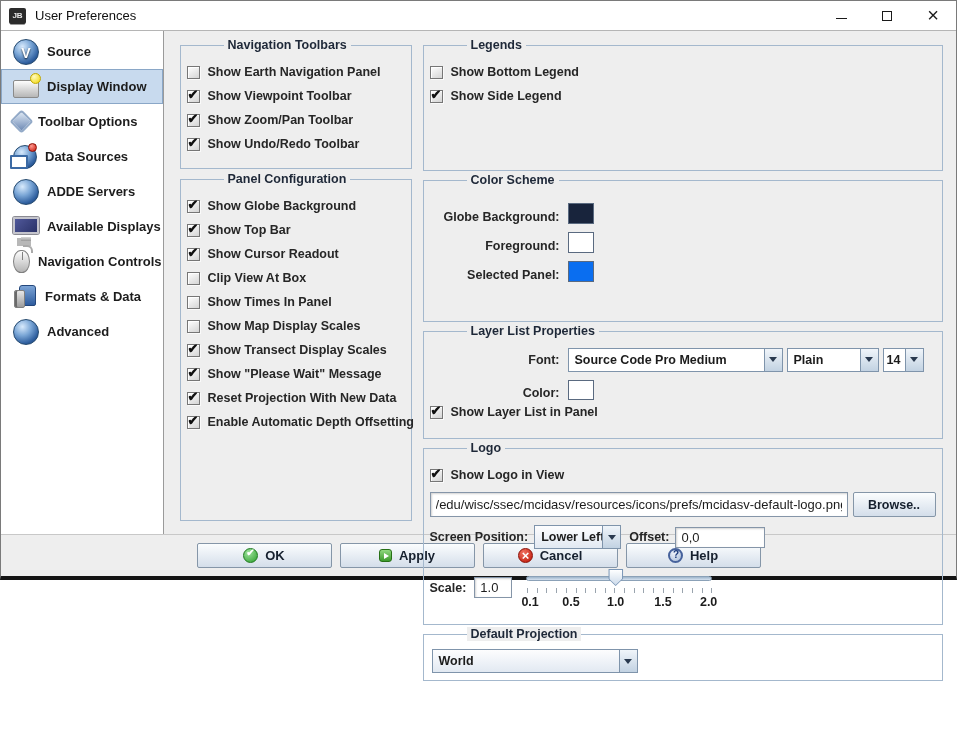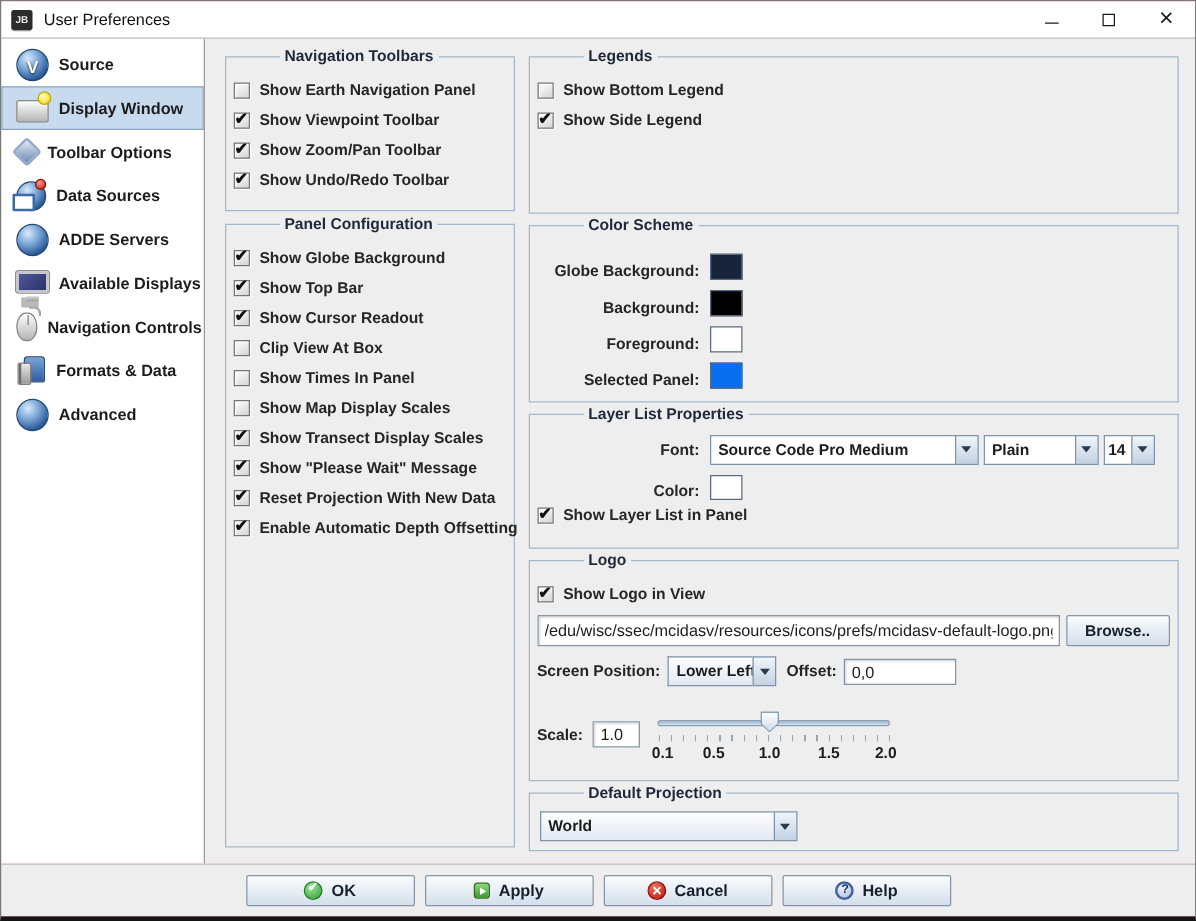--- a/index.html
+++ b/index.html
@@ -1,19 +1,19 @@
 <!DOCTYPE html>
 <html><head>
 <meta charset="utf-8">
 <style>
   * { margin:0; padding:0; box-sizing:border-box; }
   html,body { width:957px; height:737px; overflow:hidden; background:#fff;
     font-family:"Liberation Sans", sans-serif; }
-  .window { width:957px; height:737px; display:flex; flex-direction:column;
-    border:1px solid #7a7a7a; border-bottom:4px solid #141414; background:#ef4444; }
+  .window { width:957px; height:580px; display:flex; flex-direction:column;
+    border:1px solid #7a7a7a; border-bottom:4px solid #141414; background:#4d7c0f; }
 
   
   .titlebar { flex:0 0 30px; background:#fff; display:flex; align-items:center;
     padding-left:8px; border-bottom:1px solid #b5b5b5; }
   .app-icon { width:17px; height:16px; background:#2b2b2b; color:#e8e8e8;
     font-size:8px; font-weight:bold; display:flex; align-items:center; justify-content:center;
     border-radius:2px; box-shadow:0 2px 0 -1px #9a9a9a; }
   .title-text { margin-left:9px; font-size:13px; color:#101010; }
   .win-controls { margin-left:auto; display:flex; height:100%; }
   .win-btn { width:46px; height:100%; display:flex; align-items:center; justify-content:center; color:#1a1a1a; }
@@ -343,24 +343,20 @@
 
         <div class="group g-colors">
           <span class="group-title">Color Scheme</span>
           <div>
 
               <div class="color-row">
                 <span class="form-label">Globe Background:</span>
                 <span class="swatch" style="background: rgb(24, 36, 60);"></span>
               </div>
 
-              <div class="color-row">
-                <span class="form-label">Background:</span>
-                <span class="swatch" style="background: rgb(0, 0, 0);"></span>
-              </div>
 
               <div class="color-row">
                 <span class="form-label">Foreground:</span>
                 <span class="swatch" style="background: rgb(255, 255, 255);"></span>
               </div>
 
               <div class="color-row">
                 <span class="form-label">Selected Panel:</span>
                 <span class="swatch" style="background: rgb(10, 110, 240);"></span>
               </div>

